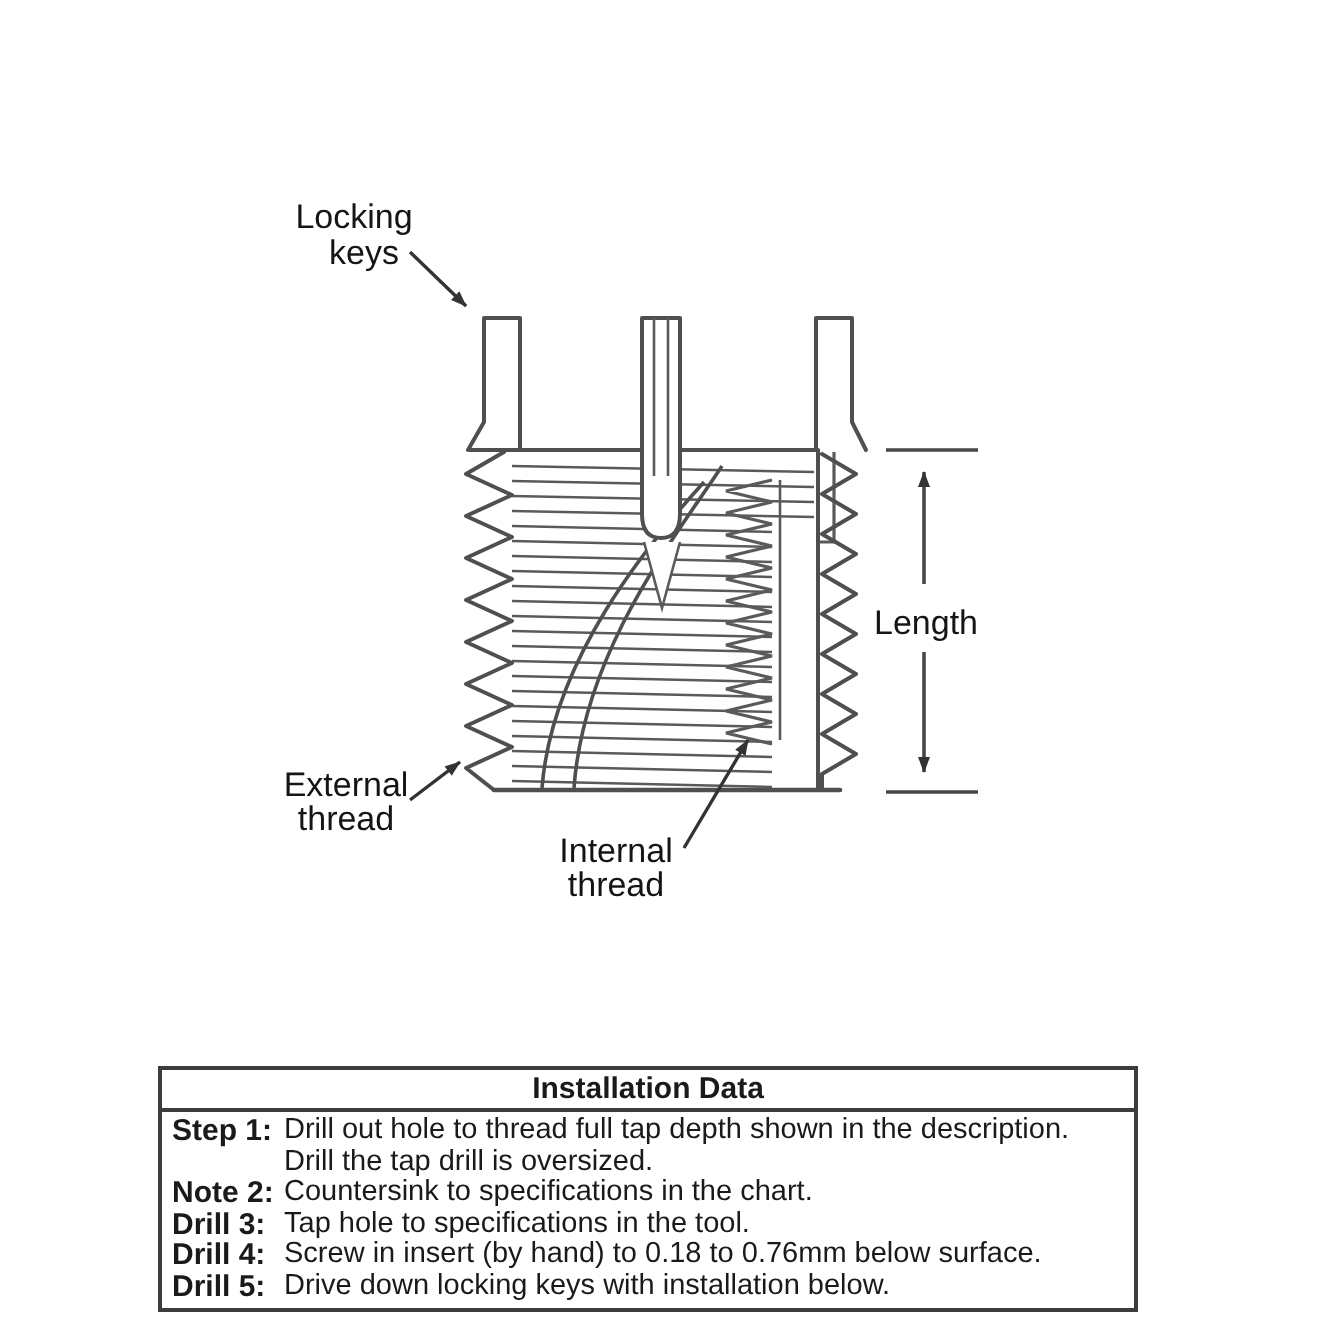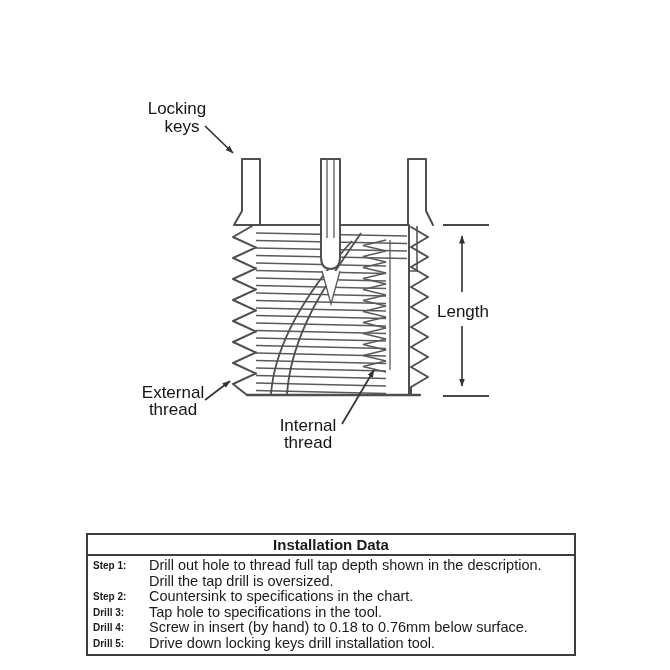--- a/index.html
+++ b/index.html
@@ -12,32 +12,32 @@
   .thick{stroke-width:2.3;}
   .thin{fill:none;stroke:#5a5a5a;stroke-width:1.3;}
   .curve{fill:none;stroke:#4f4f4f;stroke-width:1.8;}
   .whitefill{fill:#ffffff;}
   .dim{fill:none;stroke:#474747;stroke-width:1.8;}
   .lead{fill:none;stroke:#333333;stroke-width:1.7;}
   .lbl{font-family:"Liberation Sans", sans-serif;font-size:17px;fill:#151515;}
   .mid{text-anchor:middle;}
 
   .itable{
-    position:absolute;left:86px;top:533px;width:486px;background:#ffffff;
+    position:absolute;left:79px;top:533px;width:486px;background:#ffffff;
     border:2px solid #3c3c3c;color:#1a1a1a;
   }
   .ititle{
     text-align:center;font-weight:bold;font-size:15px;line-height:17px;
     border-bottom:2px solid #3c3c3c;padding:1px 0;
   }
   .ibody{padding:2px 0 3px 0;}
   .irow{display:flex;}
   .ilabel{
     font-weight:bold;flex:0 0 56px;padding-left:5px;
-    font-size:10px;line-height:15.5px;white-space:nowrap;
+    font-size:15px;line-height:15.5px;white-space:nowrap;
   }
   .itext{font-size:14.5px;line-height:15.5px;white-space:nowrap;overflow:hidden;}
 </style>
 </head>
 <body>
 
 <svg width="670" height="530" viewBox="0 0 670 530">
   <defs>
     <marker id="ah" markerWidth="10" markerHeight="8" refX="7.5" refY="3" orient="auto" markerUnits="userSpaceOnUse">
       <path d="M0,0 L8,3 L0,6 Z" fill="#333333"></path>
@@ -115,37 +115,37 @@
   <div class="ititle">Installation Data</div>
   <div class="ibody">
     <div class="irow">
       <div class="ilabel">Step 1:</div>
       <div class="itext">
         <div>Drill out hole to thread full tap depth shown in the description.</div>
         <div>Drill the tap drill is oversized.</div>
       </div>
     </div>
     <div class="irow">
-      <div class="ilabel">Step 2:</div>
+      <div class="ilabel">Note 2:</div>
       <div class="itext">
         <div>Countersink to specifications in the chart.</div>
       </div>
     </div>
     <div class="irow">
       <div class="ilabel">Drill 3:</div>
       <div class="itext">
         <div>Tap hole to specifications in the tool.</div>
       </div>
     </div>
     <div class="irow">
       <div class="ilabel">Drill 4:</div>
       <div class="itext">
         <div>Screw in insert (by hand) to 0.18 to 0.76mm below surface.</div>
       </div>
     </div>
     <div class="irow">
       <div class="ilabel">Drill 5:</div>
       <div class="itext">
-        <div>Drive down locking keys drill installation tool.</div>
+        <div>Drive down locking keys with installation below.</div>
       </div>
     </div>
   </div>
 </div>
 
 </body></html>

